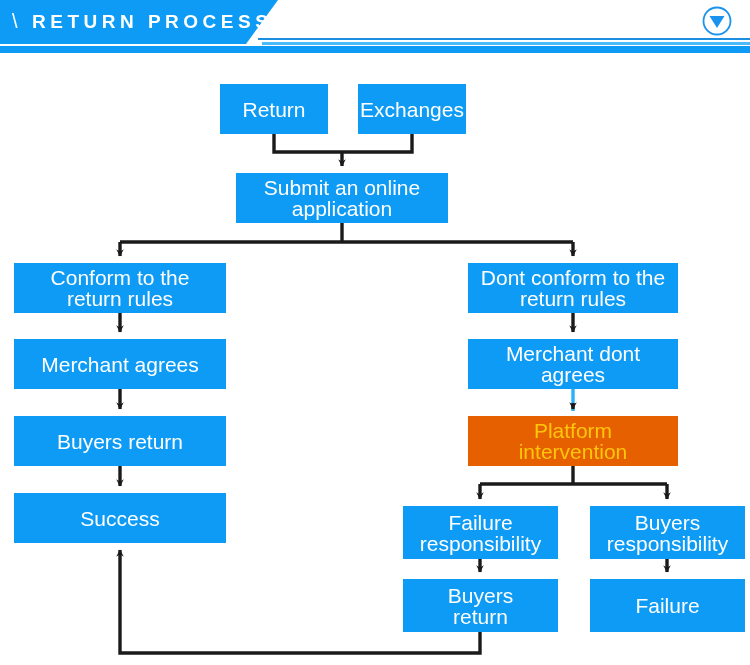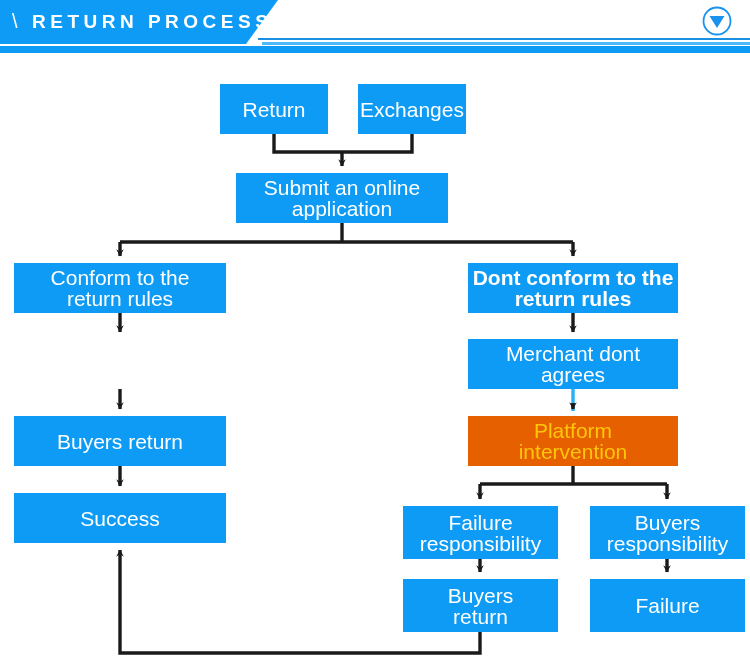--- a/index.html
+++ b/index.html
@@ -177,30 +177,33 @@
     </div>
   </div>
 
   <div class="node" style="left:14px; top:207px; width:212px; height:50px;">
     <div>
       <span>Conform to the</span>
       <span>return rules</span>
     </div>
   </div>
 
+  <div class="node" style="left:14px; top:283px; width:212px; height:50px;">
+    <span>Merchant agrees</span>
+  </div>
 
   <div class="node" style="left:14px; top:360px; width:212px; height:50px;">
     <span>Buyers return</span>
   </div>
 
   <div class="node" style="left:14px; top:437px; width:212px; height:50px;">
     <span>Success</span>
   </div>
 
-  <div class="node" style="left:468px; top:207px; width:210px; height:50px;font-weight:bold;">
+  <div class="node" style="left:468px; top:207px; width:210px; height:50px;">
     <div>
       <span>Dont conform to the</span>
       <span>return rules</span>
     </div>
   </div>
 
   <div class="node" style="left:468px; top:283px; width:210px; height:50px;">
     <span>Merchant dont agrees</span>
   </div>
 

